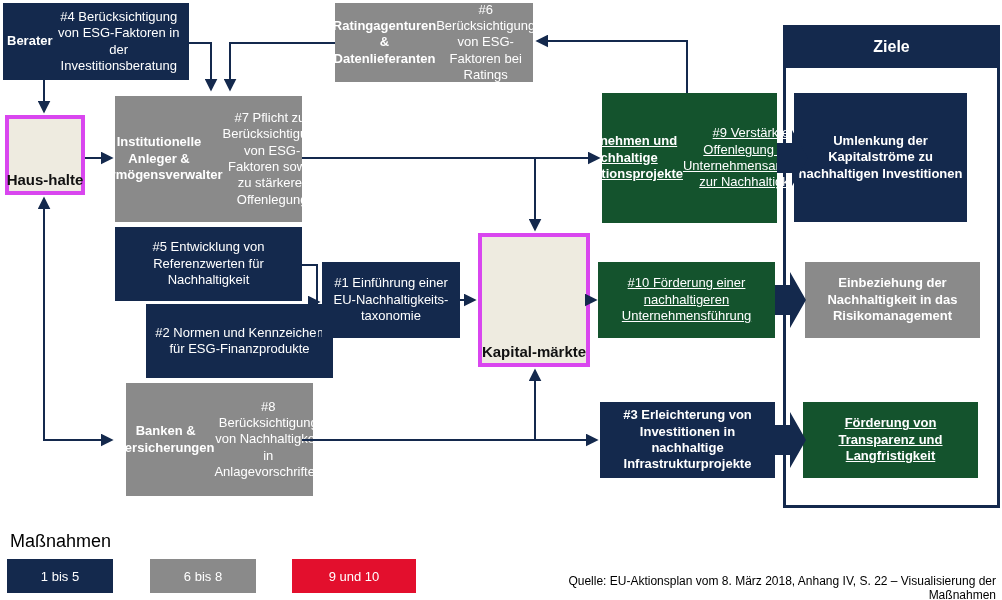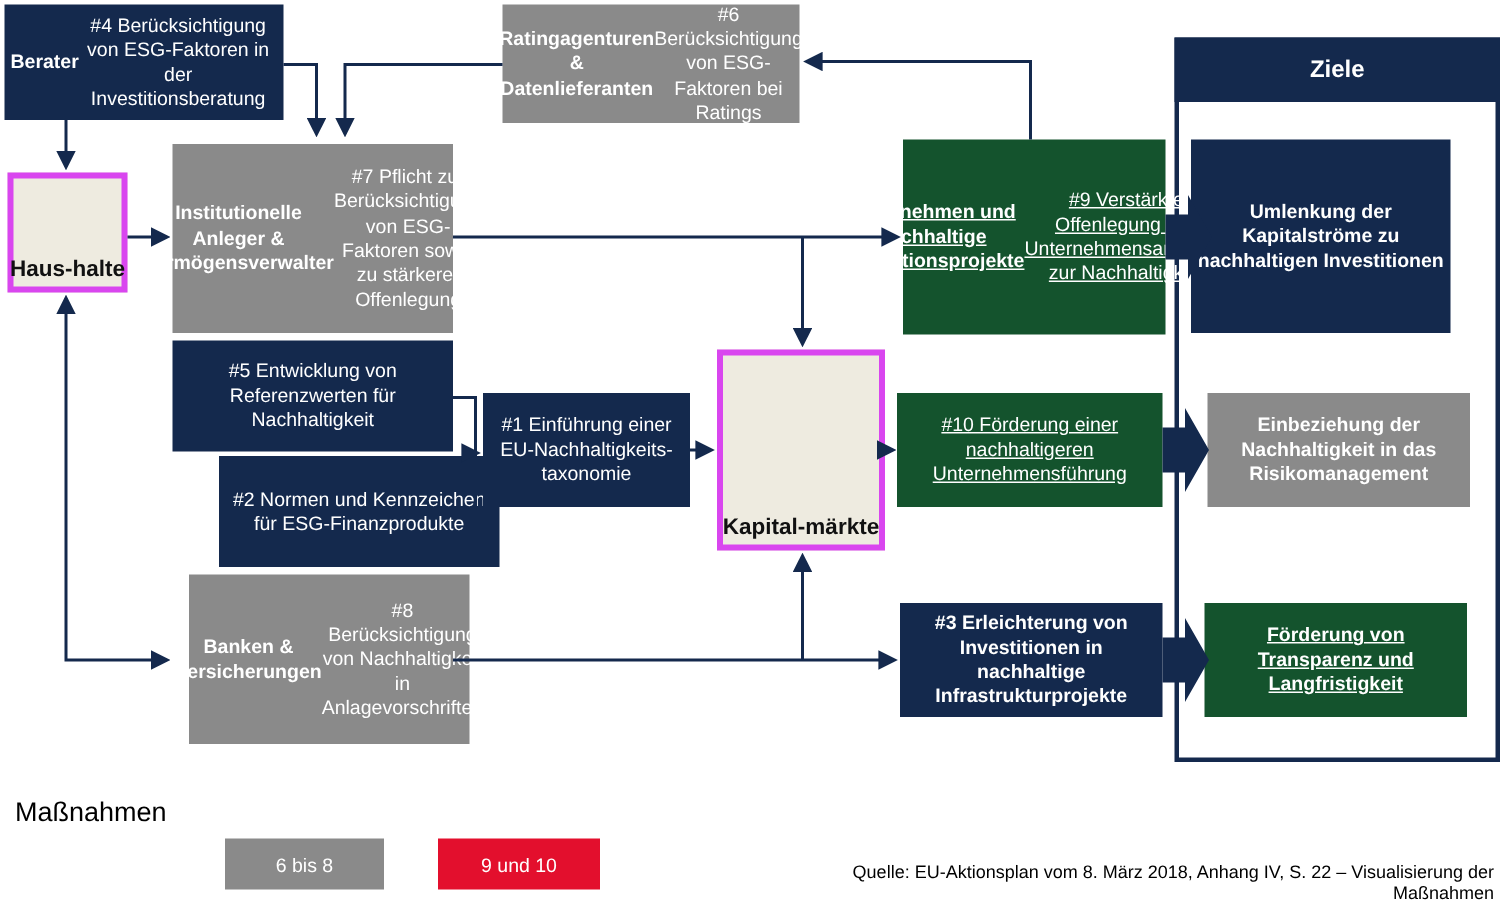--- a/index.html
+++ b/index.html
@@ -93,24 +93,27 @@
 
   <div class="node gray bold" style="left:805px;top:262px;width:175px;height:76px;">
     <div>Einbeziehung der Nachhaltigkeit in das Risikomanagement</div>
   </div>
 
   <div class="node red bold" style="left:803px;top:402px;width:175px;height:76px;">
     <div>Förderung von Transparenz und Langfristigkeit</div>
   </div>
 
   <div class="legend-label">Maßnahmen</div>
+  <div class="legend-box" style="left:7px;top:559px;width:106px;height:34px;background:#14294D;">
+    <span>1 bis 5</span>
+  </div>
   <div class="legend-box" style="left:150px;top:559px;width:106px;height:34px;background:#8A8A8A;">
     <span>6 bis 8</span>
   </div>
-  <div class="legend-box" style="left:292px;top:559px;width:108px;height:34px;background:#E30F2D;">
+  <div class="legend-box" style="left:292px;top:559px;width:124px;height:34px;background:#E30F2D;">
     <span>9 und 10</span>
   </div>
 
   <div class="source">Quelle: EU-Aktionsplan vom 8. März 2018, Anhang IV, S. 22 – Visualisierung der Maßnahmen</div>
 
   <svg class="wires" width="1002" height="600" viewBox="0 0 1002 600">
     <defs>
       <marker id="ah" viewBox="0 0 10 10" refX="8" refY="5" markerWidth="6.5" markerHeight="6.5" orient="auto-start-reverse">
         <path d="M0,0 L10,5 L0,10 z" fill="#14294D"></path>
       </marker>

